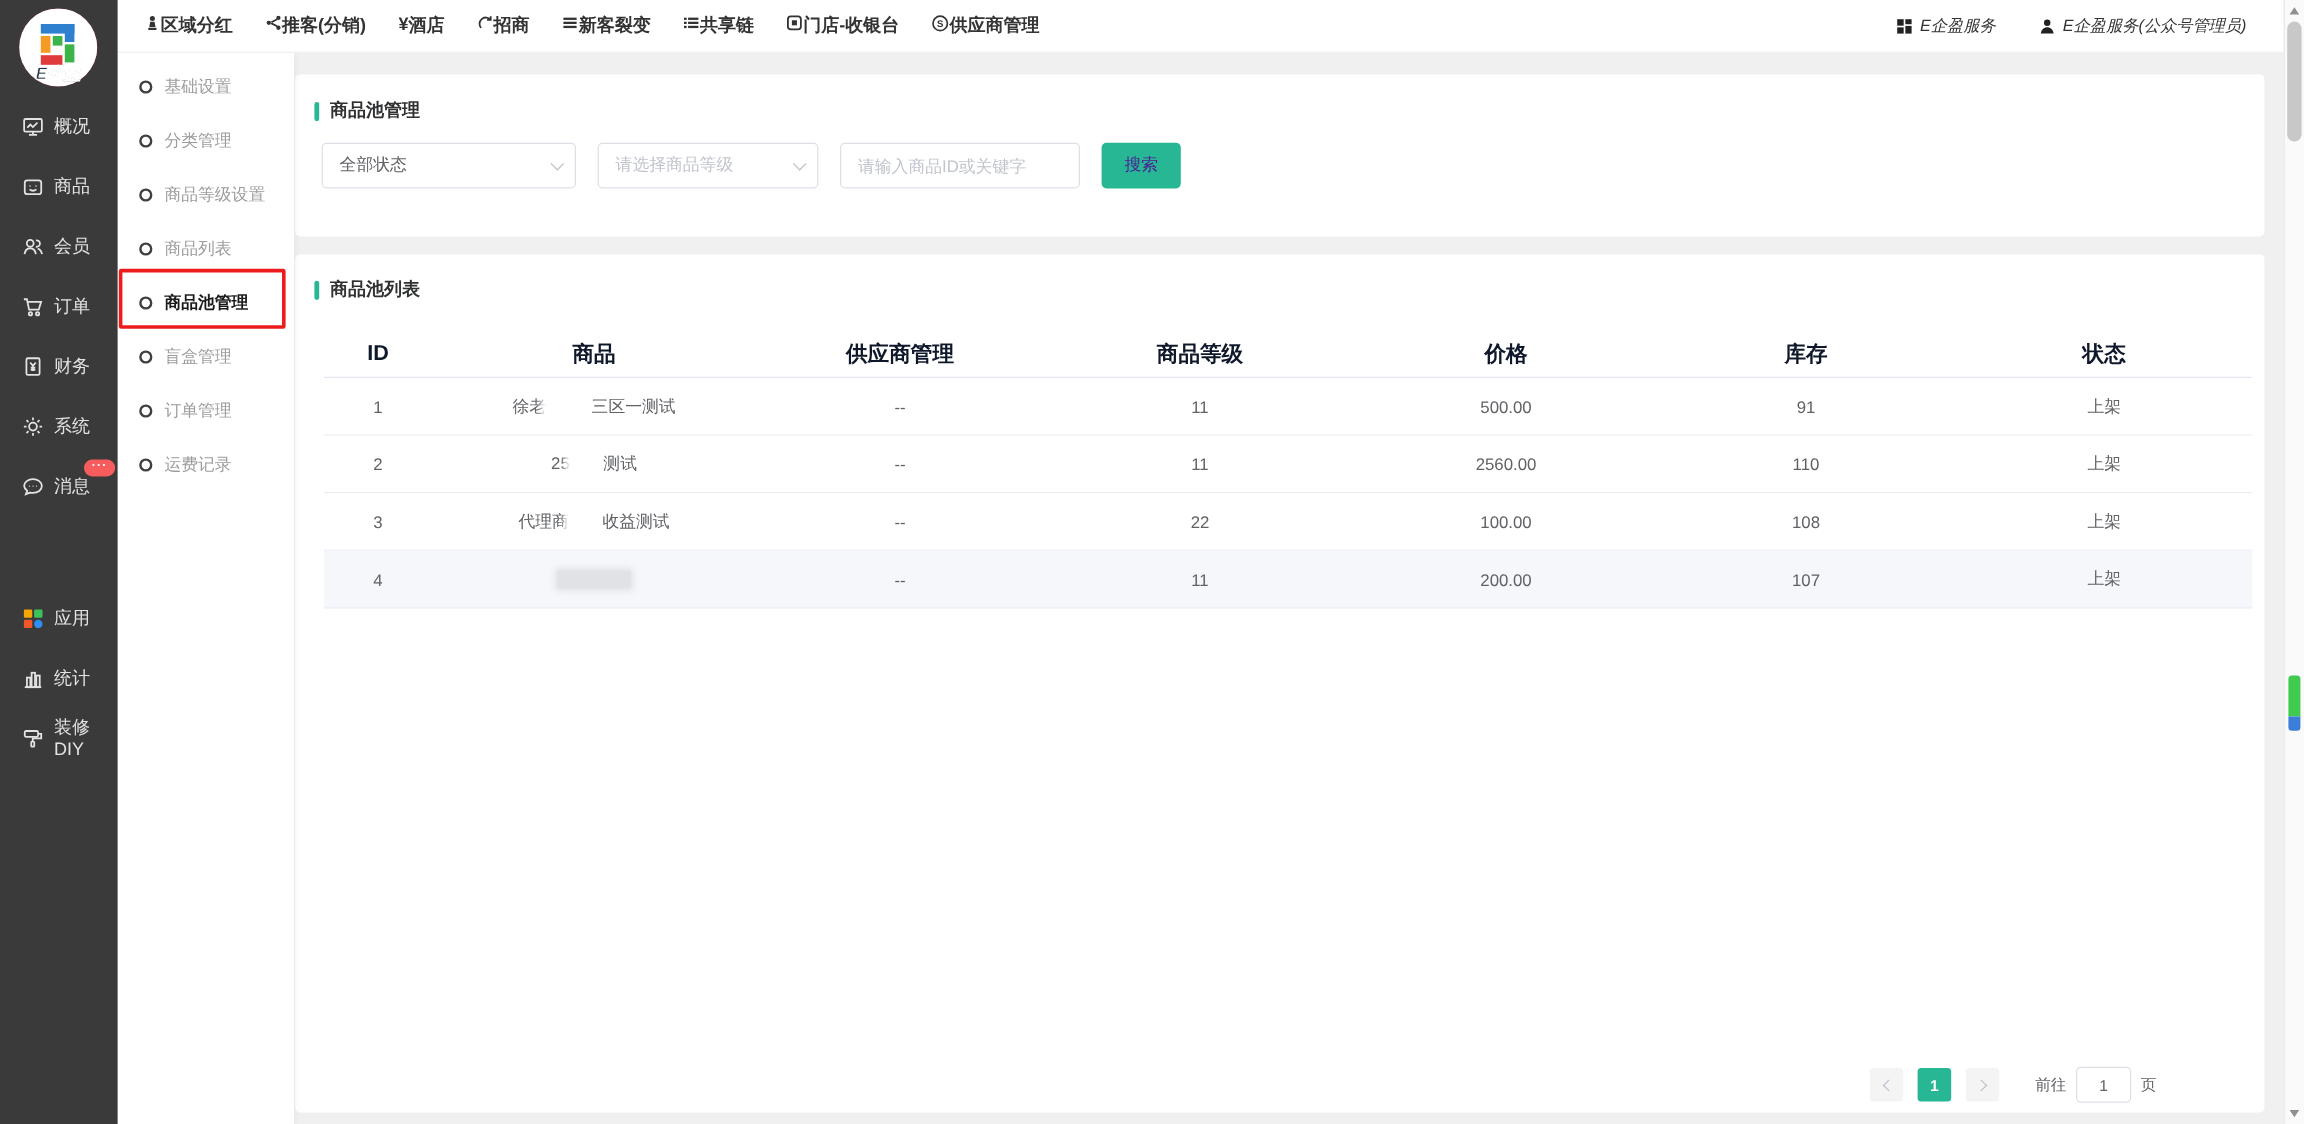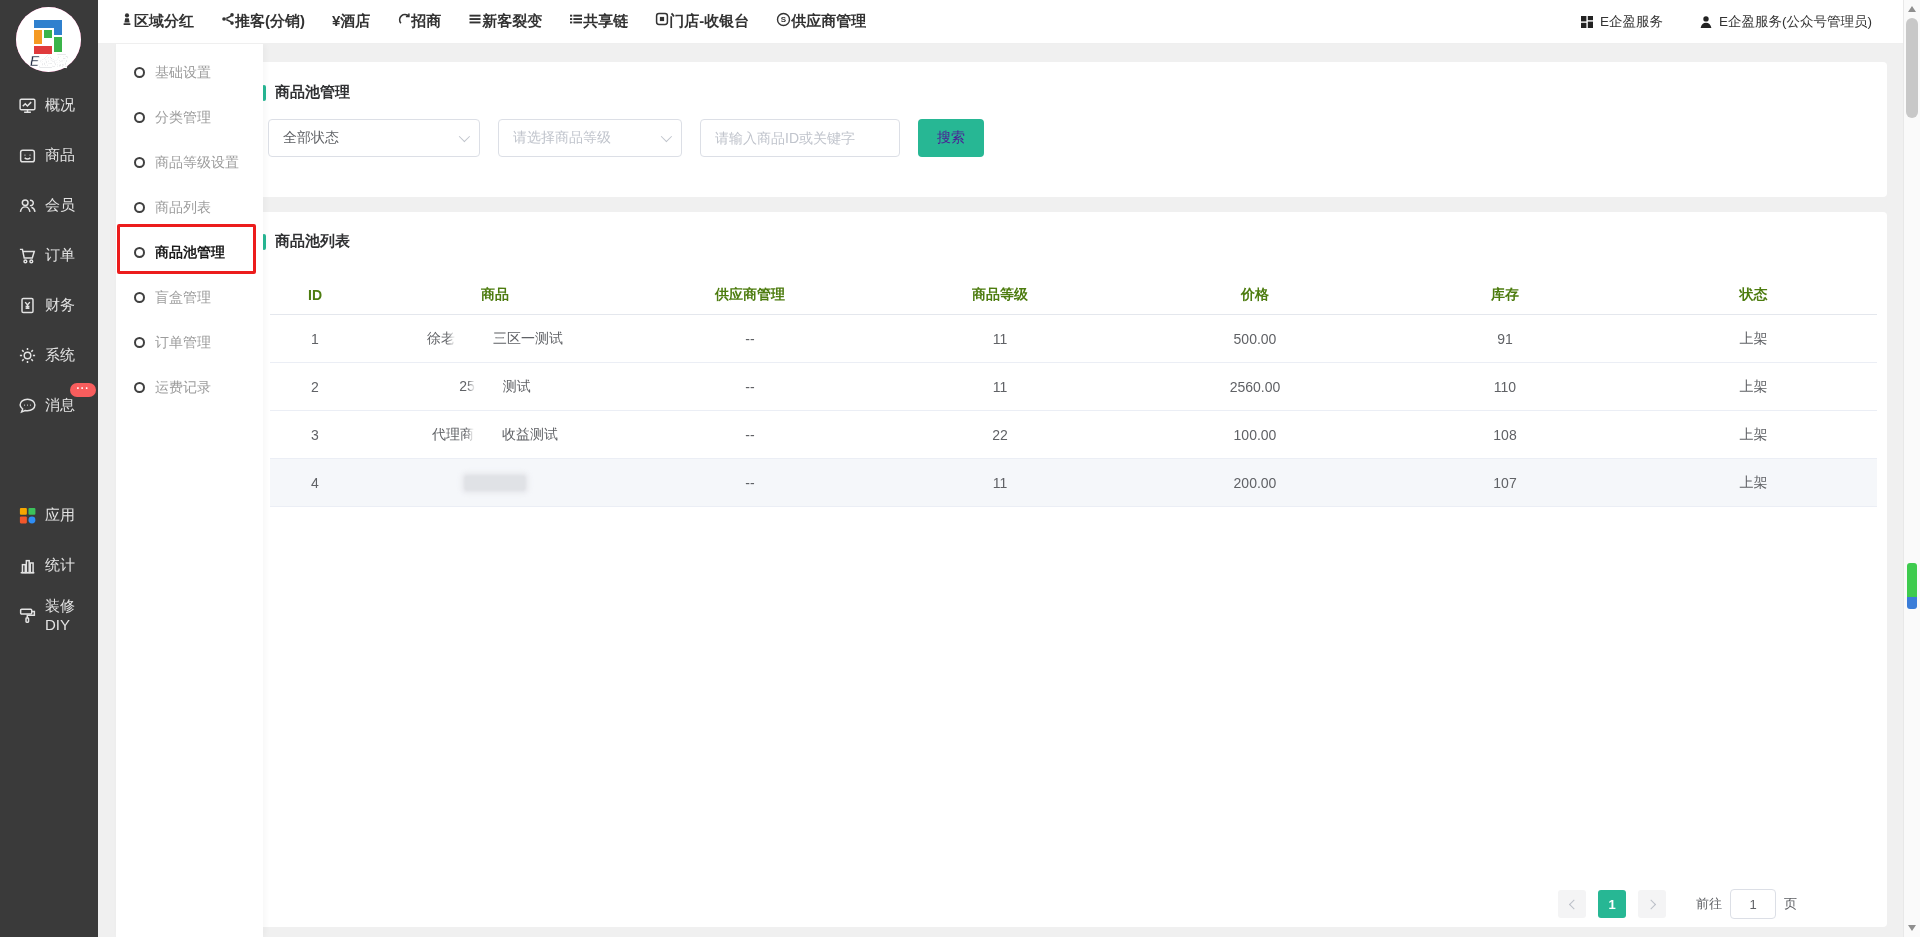--- a/index.html
+++ b/index.html
@@ -7,37 +7,37 @@
   .app { position:relative; width:1920px; height:937px; background:#f0f0f0; overflow:hidden; }
 
   
   .topbar { position:absolute; left:98px; top:0; right:0; height:44px; background:#fff;
             display:flex; align-items:center; justify-content:space-between;
             padding:0 30px 0 22px; border-bottom:1px solid #efefef; z-index:3; }
   .topnav { display:flex; align-items:center; gap:27px; }
   .topnav-item { display:flex; gap:0; font-size:15px; font-weight:700; color:#333; cursor:pointer; white-space:nowrap; }
   .topnav-item svg { display:block; }
   .yen-glyph { font-size:15px; font-weight:700; color:#333; }
-  .topbar-right { display:flex; align-items:center; gap:36px; margin-right:18px; }
+  .topbar-right { display:flex; align-items:center; gap:36px; margin-right:18px;font-style:italic; }
   .acct { display:flex; align-items:center; gap:6px; font-size:13.5px; color:#333; cursor:pointer; white-space:nowrap; }
 
   
   .sidebar { position:absolute; left:0; top:0; width:98px; height:937px; background:#3a3a3a; z-index:4; }
   .logo { position:absolute; left:16px; top:7px; width:65px; height:65px; border-radius:50%; background:#ec4899; cursor:pointer; }
   .side-nav { position:absolute; top:80px; left:0; width:100%; }
   .side-item { height:50px; display:flex; align-items:center; padding-left:18px; gap:8px;
                color:#e3e3e3; font-size:15px; cursor:pointer; position:relative; }
   .side-gap { height:60px; }
   .badge { position:absolute; top:3px; right:2px; min-width:26px; height:14px; background:#f85d5d;
            border-radius:8px; color:#fff; font-size:10px; line-height:10px; text-align:center;
            padding:1px 5px 0; letter-spacing:1px; font-weight:700; }
 
   
   .submenu { position:absolute; left:98px; top:44px; width:147px; bottom:0; background:#fff;
-             box-shadow:2px 0 6px rgba(0,0,0,0.04); z-index:2; padding-top:6px;margin-left:18px; }
+             box-shadow:2px 0 6px rgba(0,0,0,0.04); z-index:2; padding-top:6px; }
   .sub-item { height:45px; display:flex; align-items:center; padding-left:18px; gap:10px;
               font-size:14px; color:#9c9c9c; cursor:pointer; }
   .sub-item .dot { width:11px; height:11px; border-radius:50%; border:2px solid #3f3f3f; flex:0 0 auto; background:#fff; }
   .sub-item.active { color:#1a1a1a; font-weight:700; }
   .annotation-box { position:absolute; left:1px; top:180px; width:139px; height:50px;
                     border:3px solid #ec1c1c; border-radius:2px; pointer-events:none; z-index:9; }
 
   
   .content { position:absolute; left:245px; top:44px; right:0; bottom:0; background:#f0f0f0; }
   .card { position:absolute; background:#fff; border-radius:4px; }
@@ -59,21 +59,21 @@
   .kw-input { width:200px; height:38px; border:1px solid #dcdfe6; border-radius:4px; padding:0 14px;
               font-size:14px; color:#606266; margin-right:18px; outline:none; font-family:inherit; }
   .kw-input::placeholder { color:#c0c4cc; }
   .search-btn { width:66px; height:38px; background:#27b794; color:#4c1d95; border:none; border-radius:4px;
                 font-size:14px; cursor:pointer; font-family:inherit; }
 
   
   .tbl { margin:24px 10px 0 8px; }
   .tr { display:flex; align-items:center; height:48px; border-bottom:1px solid #ebeef5; }
   .tr.head { height:40px; border-bottom:1px solid #e4e7ed; }
-  .th { font-size:14px; font-weight:700; color:#4d7c0f; text-align:center; }
+  .th { font-size:18px; font-weight:700; color:#0f172a; text-align:center; }
   .td { font-size:14px; color:#606266; text-align:center; }
   .c-id{width:90px;} .c-name{width:270px;} .c-spec{width:240px;} .c-level{width:260px;}
   .c-price{width:250px;} .c-stock{width:250px;} .c-status{width:247px;}
   .tr.stripe { background:#f5f7fa; }
   .blob { display:inline-block; height:16px; vertical-align:-3px; margin:0 1px;
           background:rgba(255,255,255,0.93); box-shadow:0 0 5px 5px rgba(255,255,255,0.93); }
   .blob-1{width:36px;} .blob-2{width:26px;} .blob-3{width:26px;}
   .blob-4{width:62px; background:#e0e2e6; box-shadow:0 0 4px 3px #e9eaee; border-radius:3px; filter:blur(1px);}
 
   

